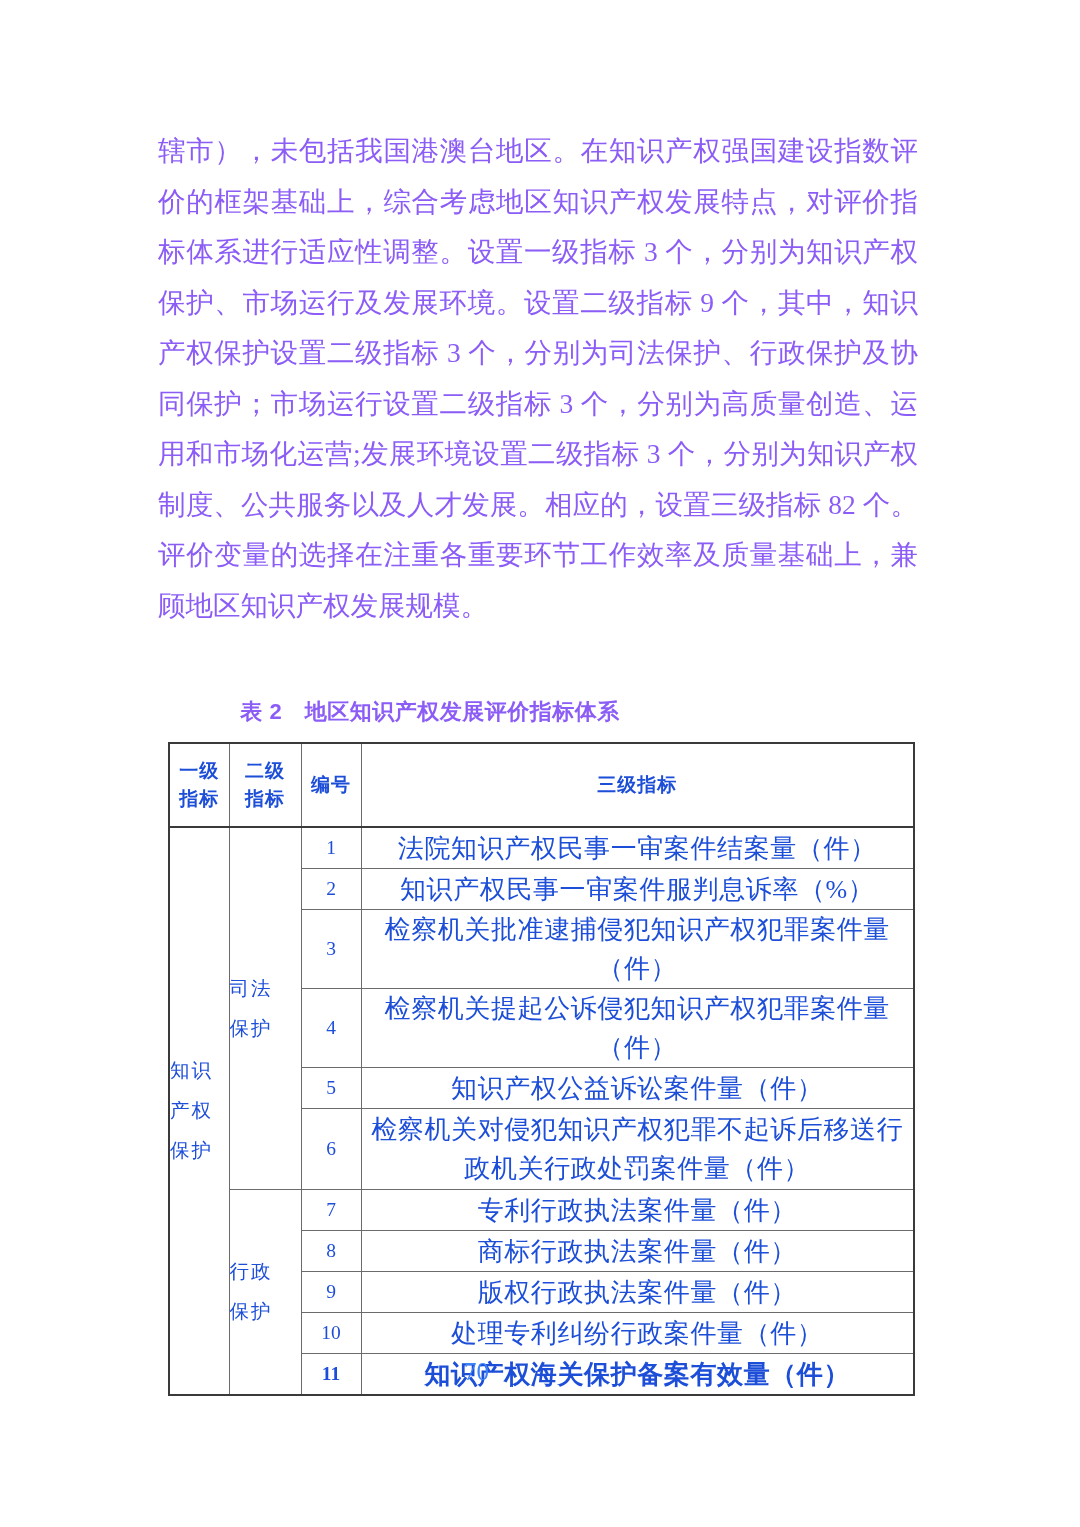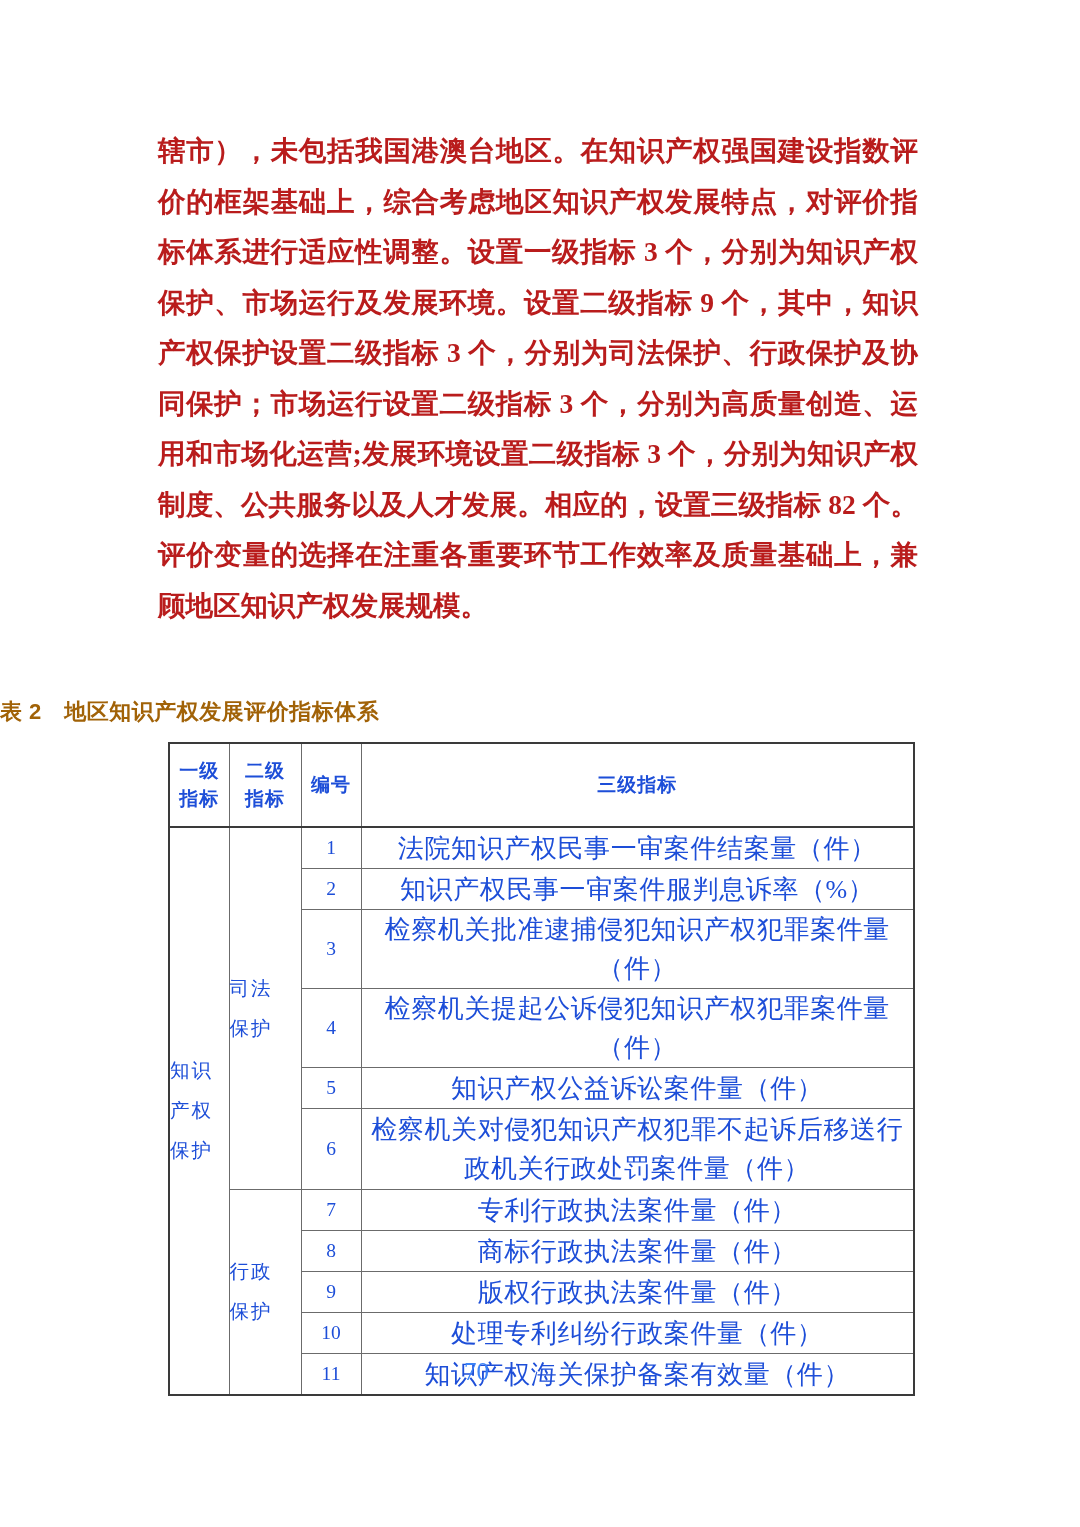--- a/index.html
+++ b/index.html
@@ -27,37 +27,37 @@
   .body-text {
     position: absolute;
     left: 158px;
     top: 126px;
     width: 760px;
     font-size: 27.5px;
     line-height: 50.5px;
     text-align: justify;
     text-align-last: left;
     letter-spacing: 0px;
-    color: #b91c1c;
-    font-weight: bold;
+    color: #8b5cf6;
   }
   .body-text p {
     margin: 0;
     text-indent: 0;
   }
 
   
   .table-caption {
     position: absolute;
     left: 0;
     top: 697px;
     width: 860px;
+    text-align: center;
     font-size: 22px;
     font-weight: bold;
-    color: #a16207;
+    color: #8b5cf6;
     font-family: "Liberation Sans", "DejaVu Sans", sans-serif;
     letter-spacing: 0.5px;
   }
 
   
   .tbl-wrap {
     position: absolute;
     left: 168px;
     top: 742px;
     width: 745px;
@@ -95,20 +95,21 @@
     text-align: center;
     height: 82px;
     line-height: 28px;
     letter-spacing: 1px;
   }
   table.indicators tr.head th.wrap-two {
     white-space: pre-line;
   }
   table.indicators tr:last-child td {
     border-bottom: none;
+    font-weight: bold;
   }
   table.indicators td:first-child,
   table.indicators th:first-child { border-left: none; }
   table.indicators td:last-child,
   table.indicators th:last-child { border-right: none; }
 
   td.lvl1, td.lvl2 {
     font-size: 19.5px;
     line-height: 40px;
     letter-spacing: 2px;

